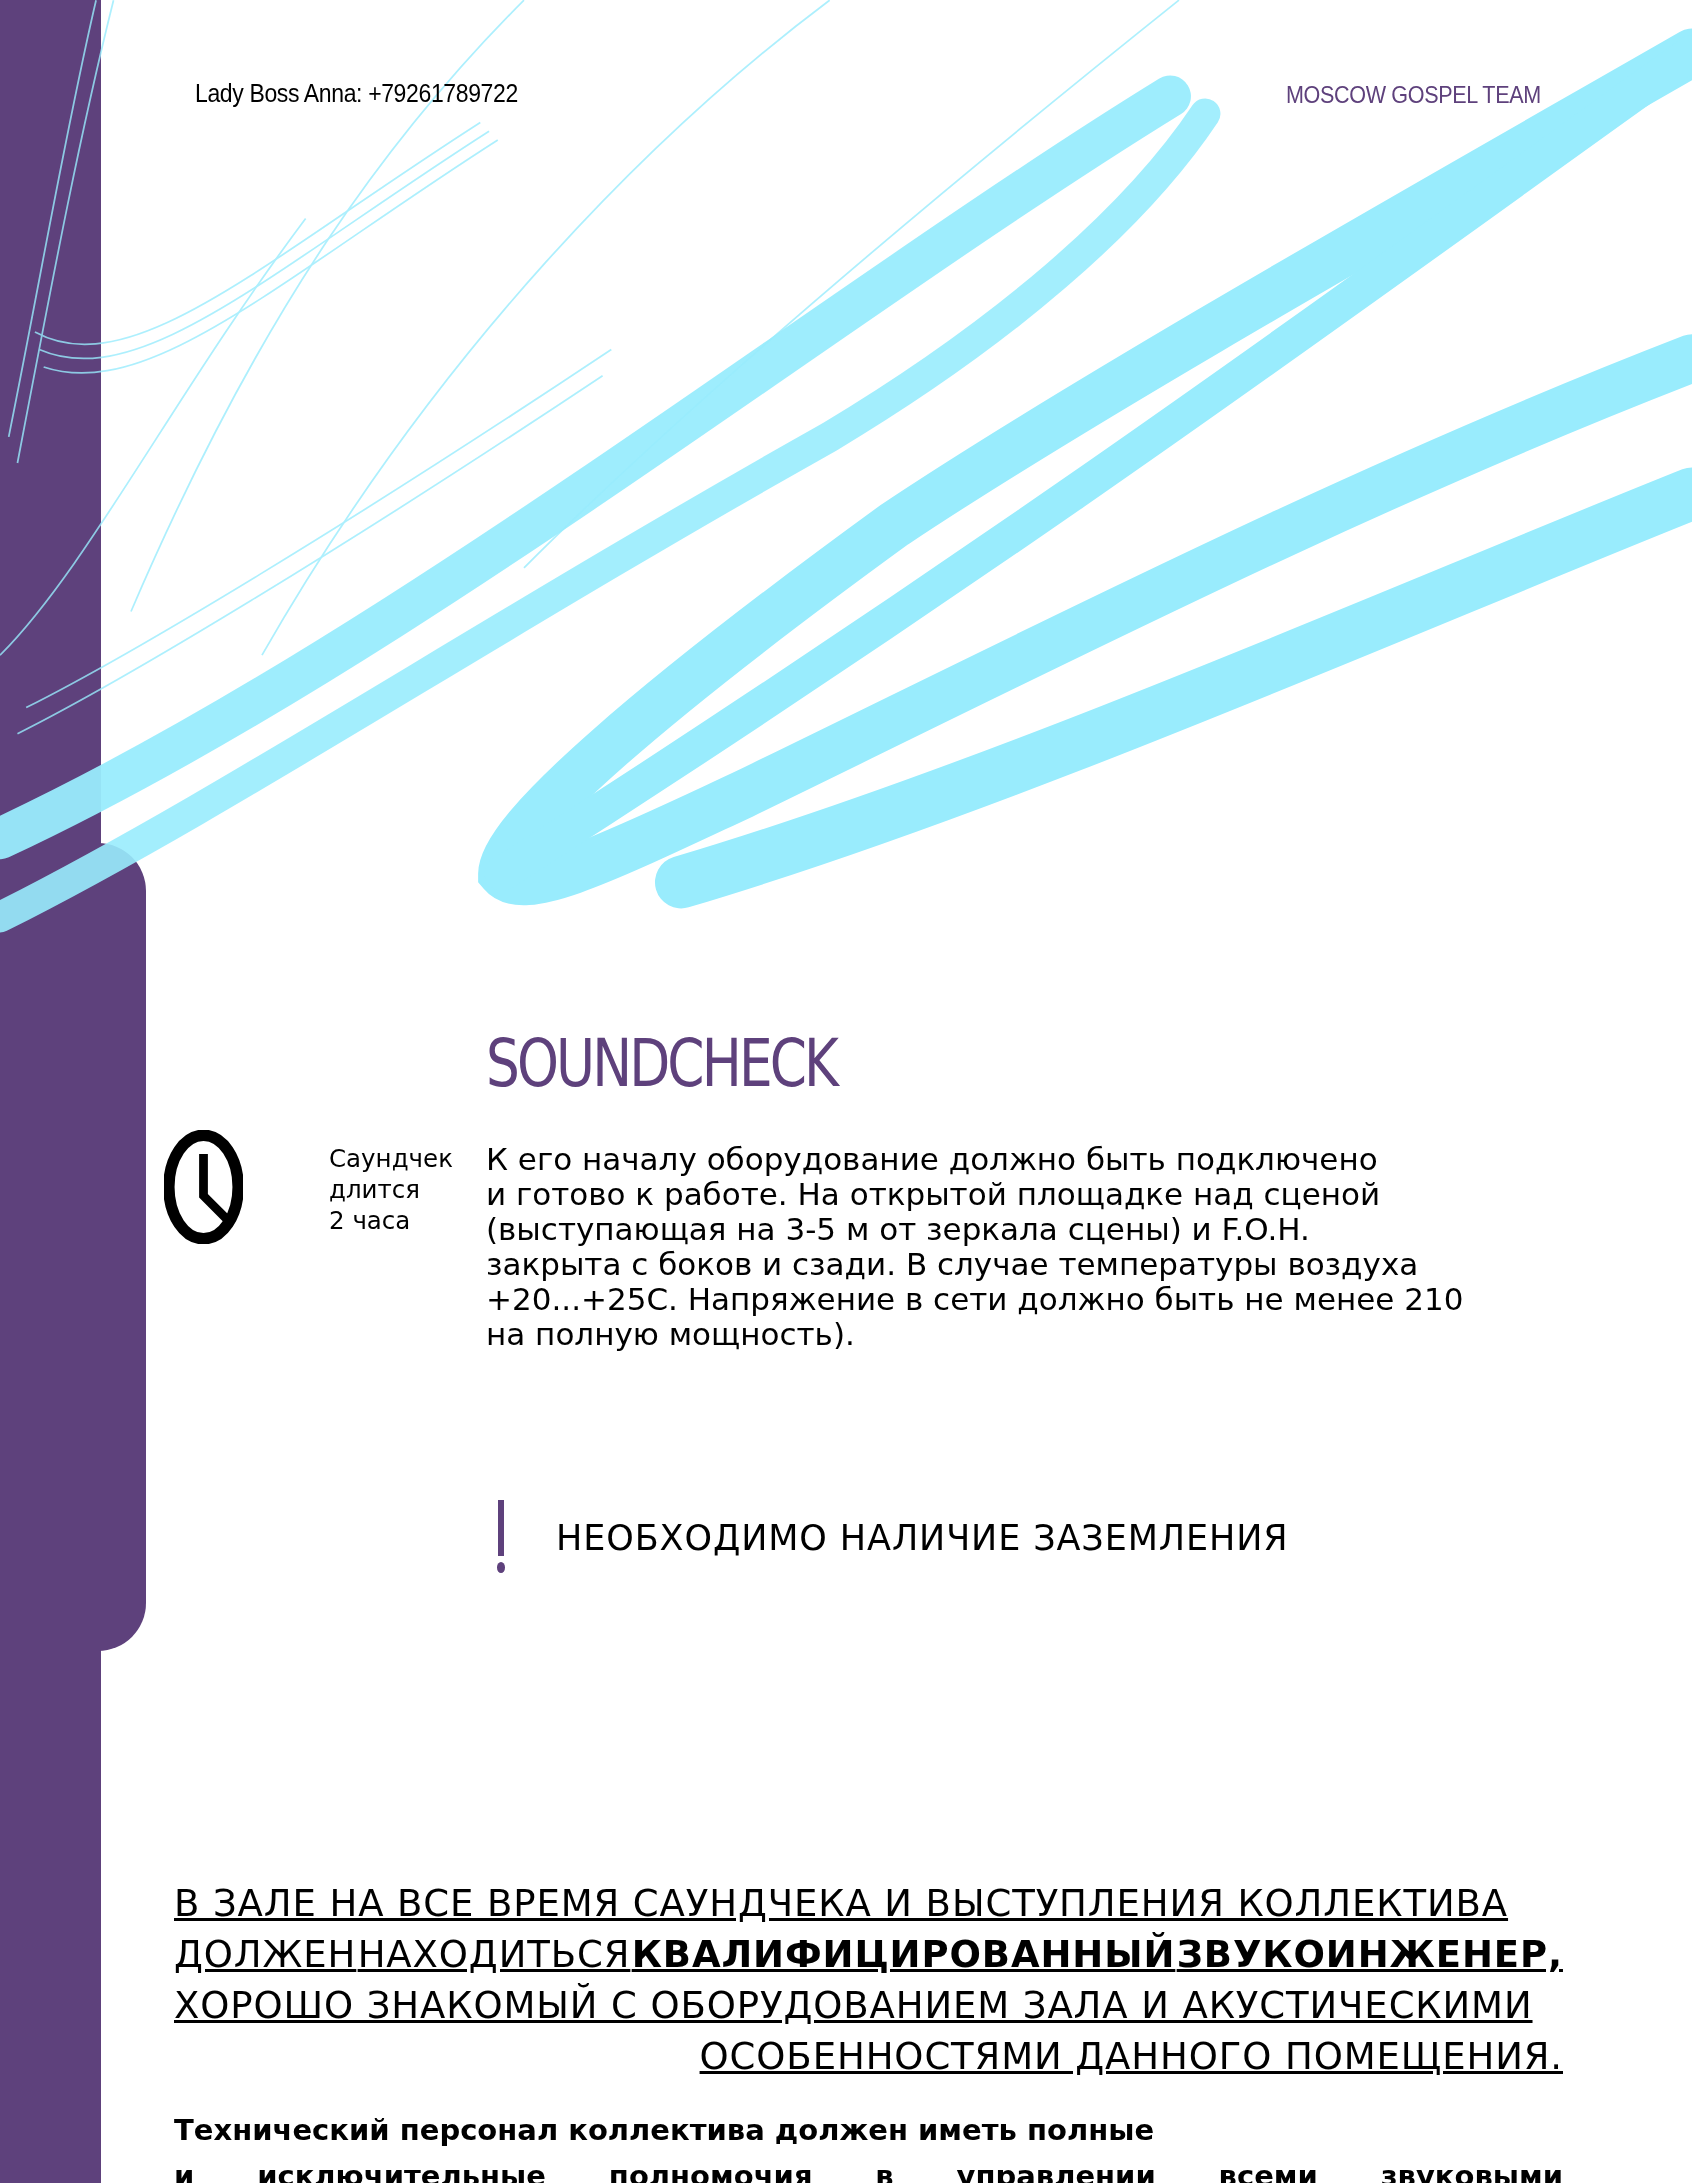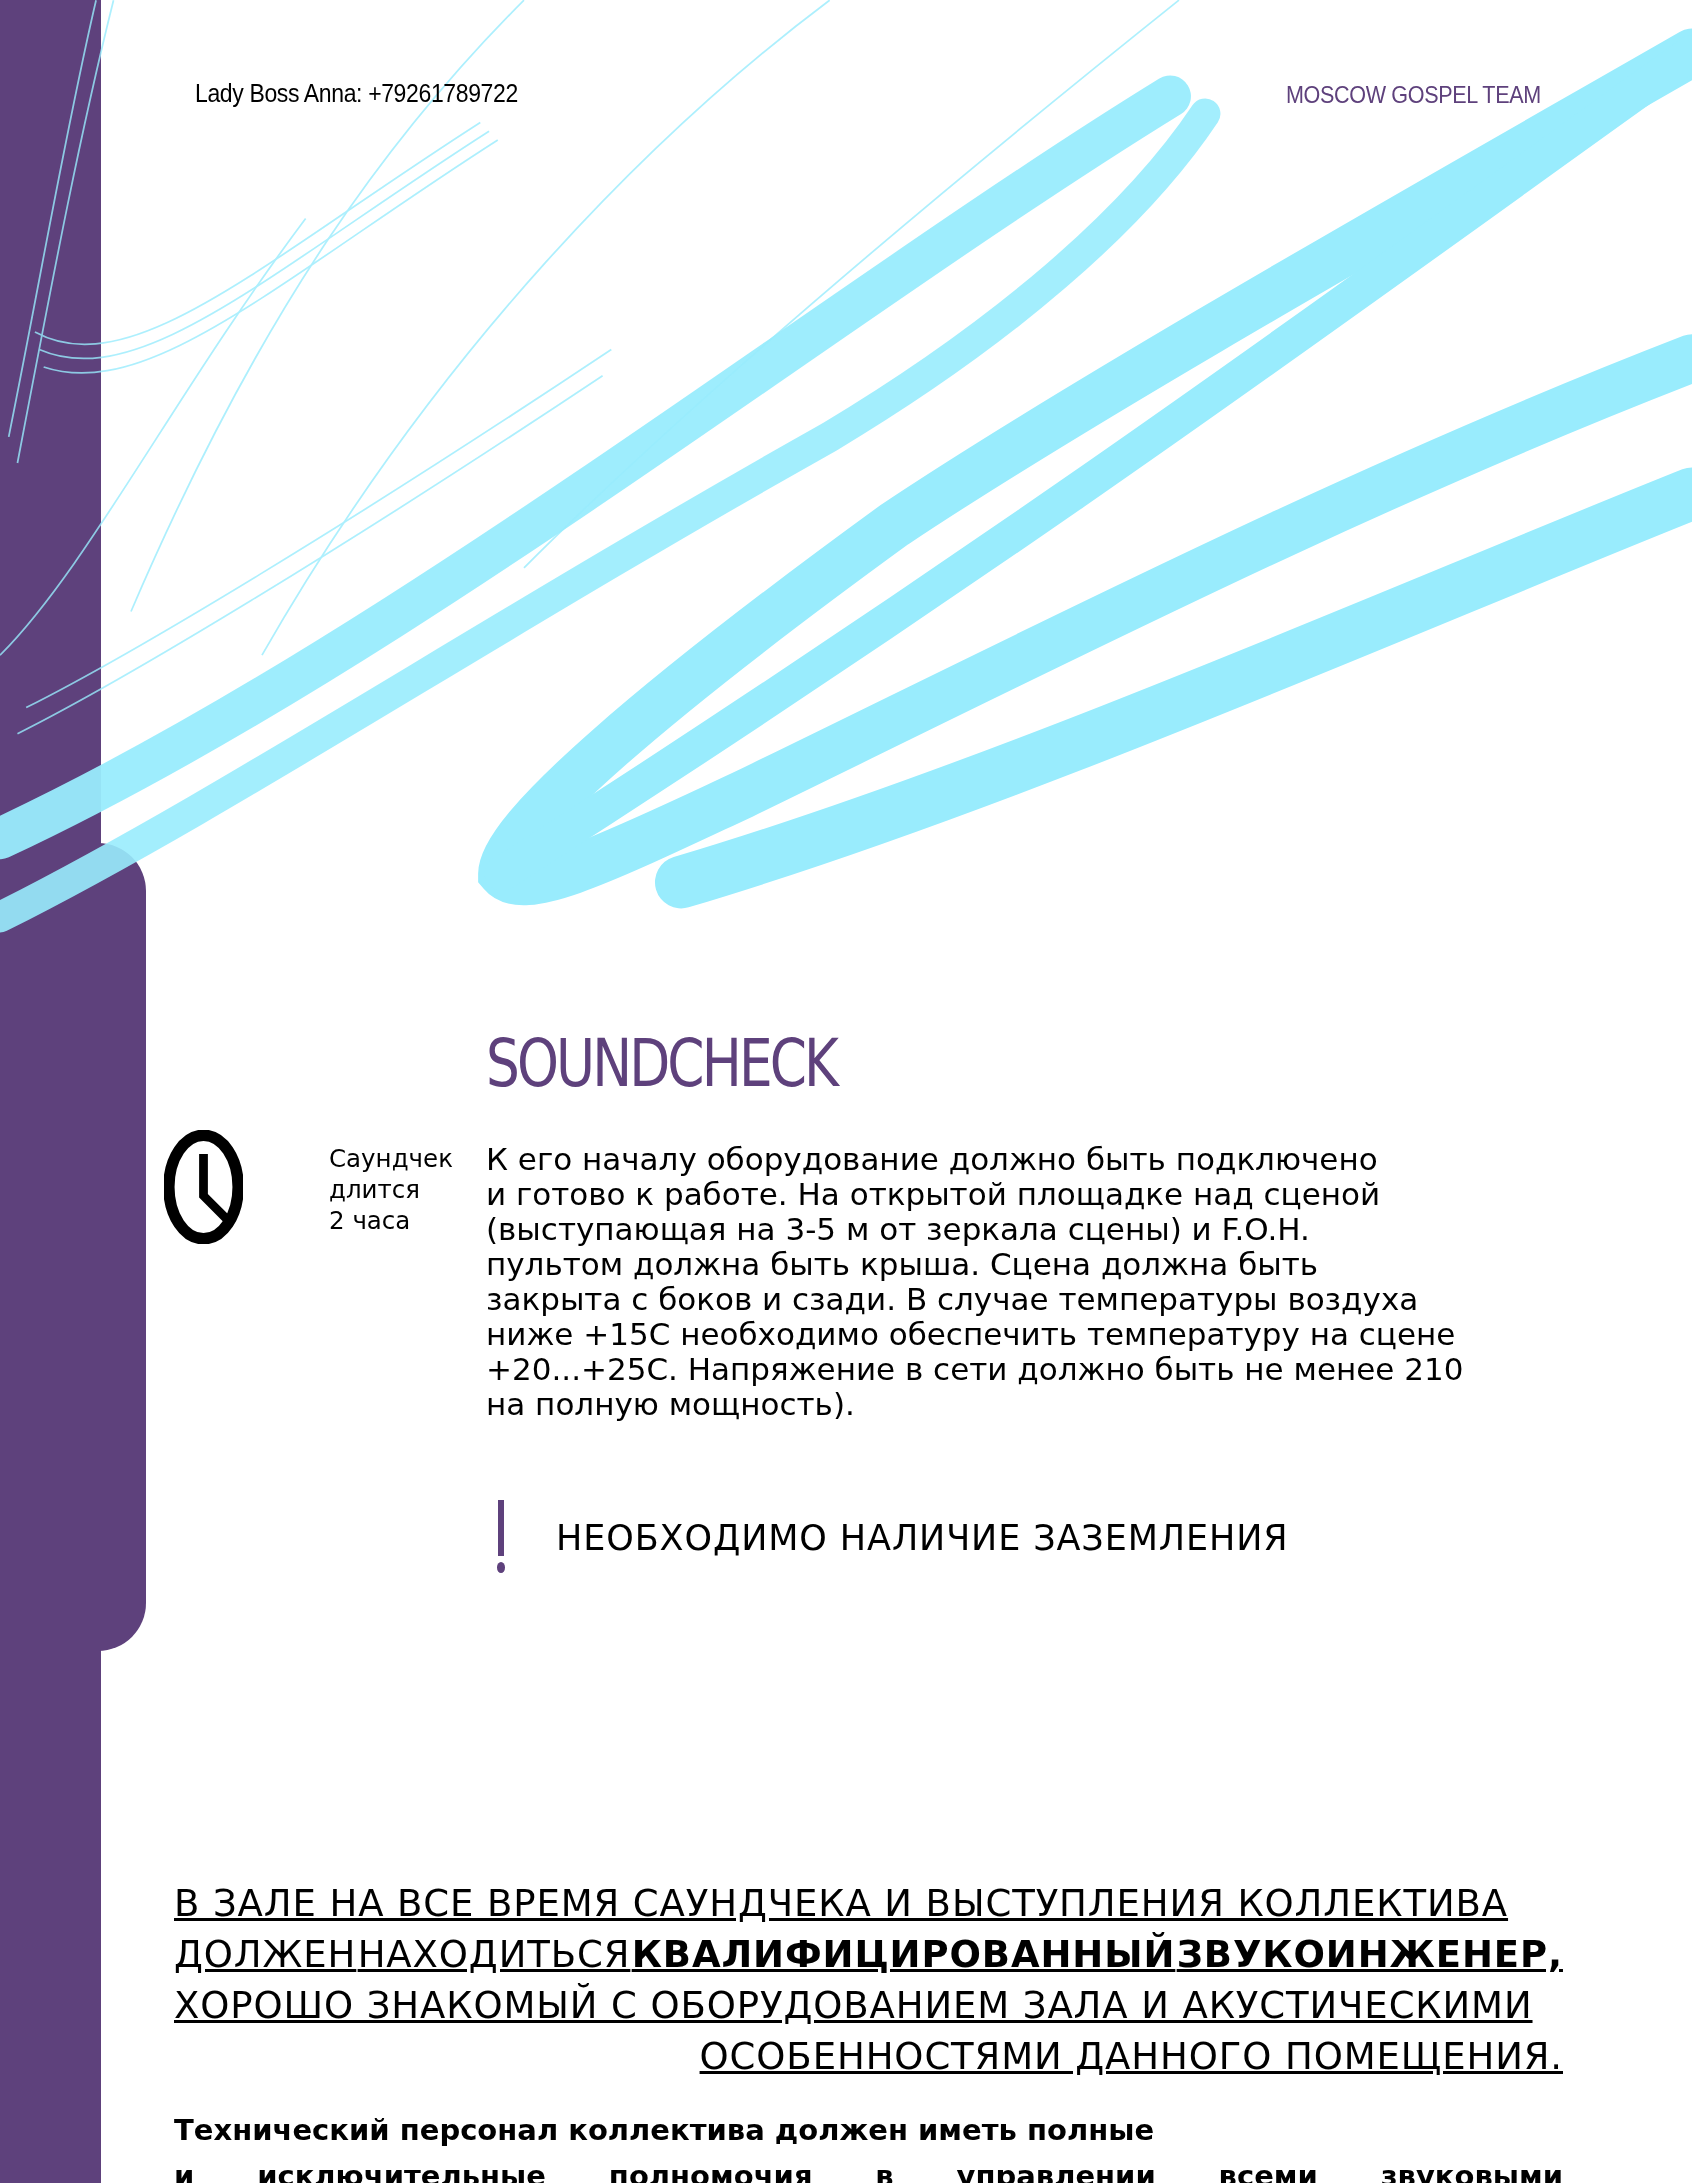--- a/index.html
+++ b/index.html
@@ -88,23 +88,21 @@
 <div class="duration">
   <div>Саундчек</div>
   <div>длится</div>
   <div>2 часа</div>
 </div>
 
 <div class="body-text">
   <div>К его началу оборудование должно быть подключено</div>
   <div>и готово к работе. На открытой площадке над сценой</div>
   <div>(выступающая на 3-5 м  от зеркала сцены) и F.O.H.</div>
-  <div>пультом должна быть крыша.  Сцена должна быть</div>
   <div>закрыта с боков и сзади. В случае температуры воздуха</div>
-  <div>ниже +15С необходимо обеспечить температуру на сцене</div>
   <div>+20...+25С.  Напряжение в сети должно быть не менее 210</div>
   <div>на полную мощность).</div>
 </div>
 
 <div class="alert">
   <span>
     <span class="alert-mark"></span>
     <span class="alert-dot"></span>
   </span>
   <span class="alert-text">НЕОБХОДИМО НАЛИЧИЕ ЗАЗЕМЛЕНИЯ</span>

